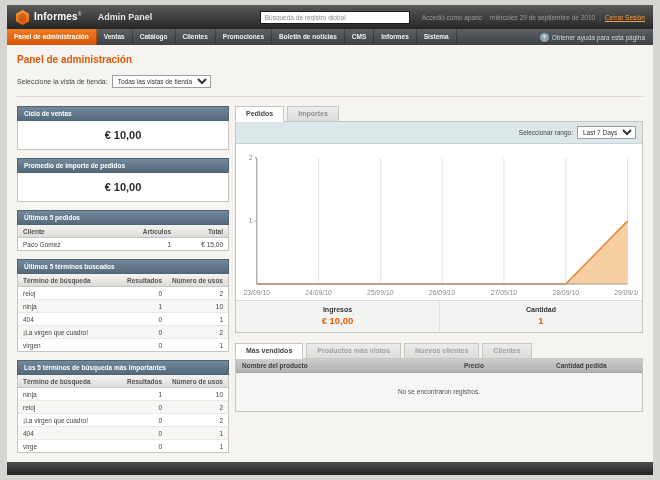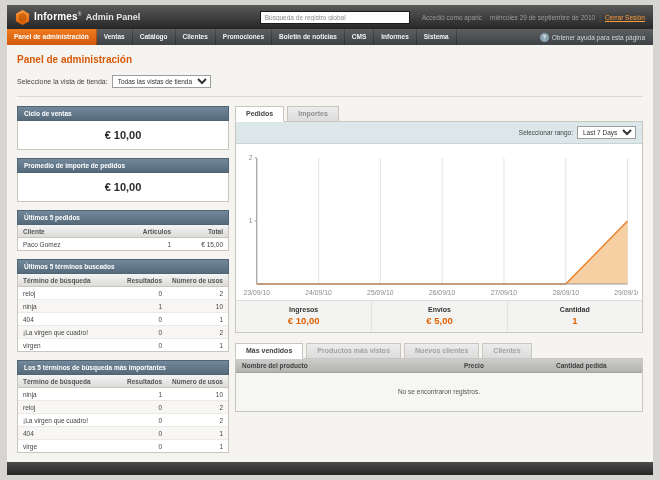--- a/index.html
+++ b/index.html
@@ -13,21 +13,21 @@
 
   
   .topbar {
     height: 24px; flex: 0 0 24px;
     background: linear-gradient(#5a5a5a, #262626);
     display: flex; align-items: center; padding: 0 8px;
   }
   .logo { width: 15px; height: 15px; margin-right: 4px; }
   .brand { color: #fff; font-size: 10px; font-weight: bold; letter-spacing: .2px; }
   .brand .reg { font-size: 5px; vertical-align: super; color: #ccc; }
-  .brand-suffix { color: #e4e4e4; font-size: 9px; font-weight: bold; margin-left: 4px; }
+  .brand-suffix { color: #e4e4e4; font-size: 9px; font-weight: bold; margin-left: 16px; }
   .global-search {
     margin-left: auto; width: 150px; height: 13px;
     border: 1px solid #1a1a1a; background: #fff; color: #8a8a8a;
     font-size: 6.5px; padding: 0 4px; font-family: inherit;
   }
   .user-info { margin-left: 12px; display: flex; align-items: center; font-size: 6.5px; color: #9d9d9d; white-space: nowrap; }
   .user-info .sep { margin: 0 4px; color: #5e5e5e; }
   .logout { color: #ff9d3c; text-decoration: underline; cursor: pointer; }
 
   
@@ -341,24 +341,20 @@
                 <text x="311" y="143" text-anchor="middle">28/09/10</text>
                 <text x="370" y="143" text-anchor="middle">29/09/10</text>
               </svg>
           </div>
           <div class="totals">
             <div class="total-cell">
               <div class="total-label">Ingresos</div>
               <div class="total-value">€ 10,00</div>
             </div>
             <div class="total-cell">
-              <div class="total-label">Envíos</div>
-              <div class="total-value">€ 5,00</div>
-            </div>
-            <div class="total-cell">
               <div class="total-label">Cantidad</div>
               <div class="total-value">1</div>
             </div>
           </div>
         </div>
 
         <div class="grid-gap"></div>
 
         <div class="tabs">
           <div class="tab active">Más vendidos</div>

